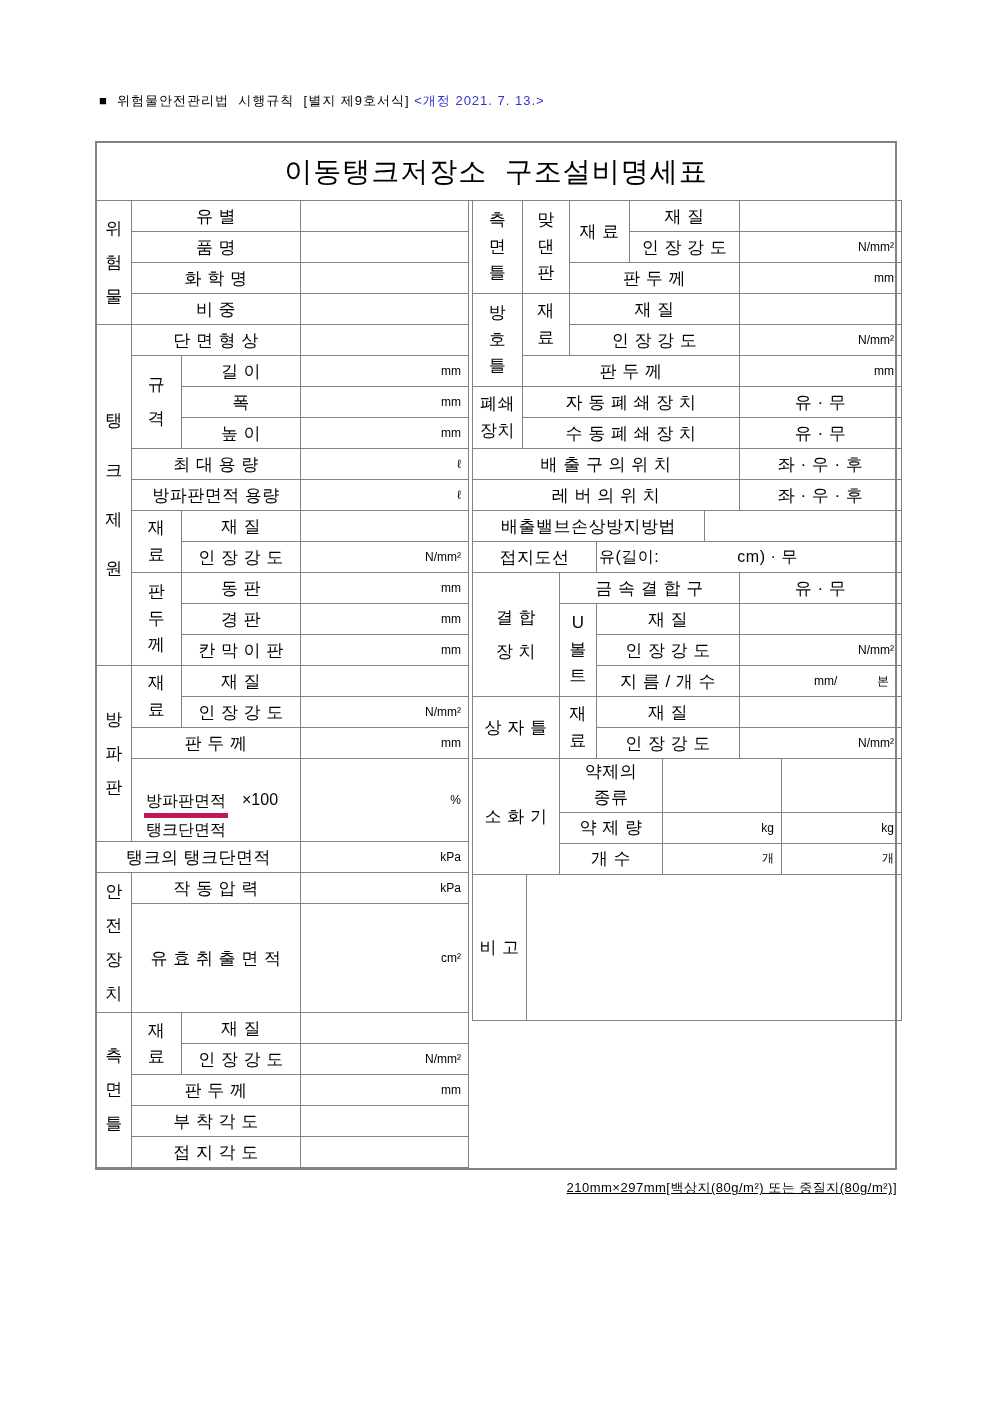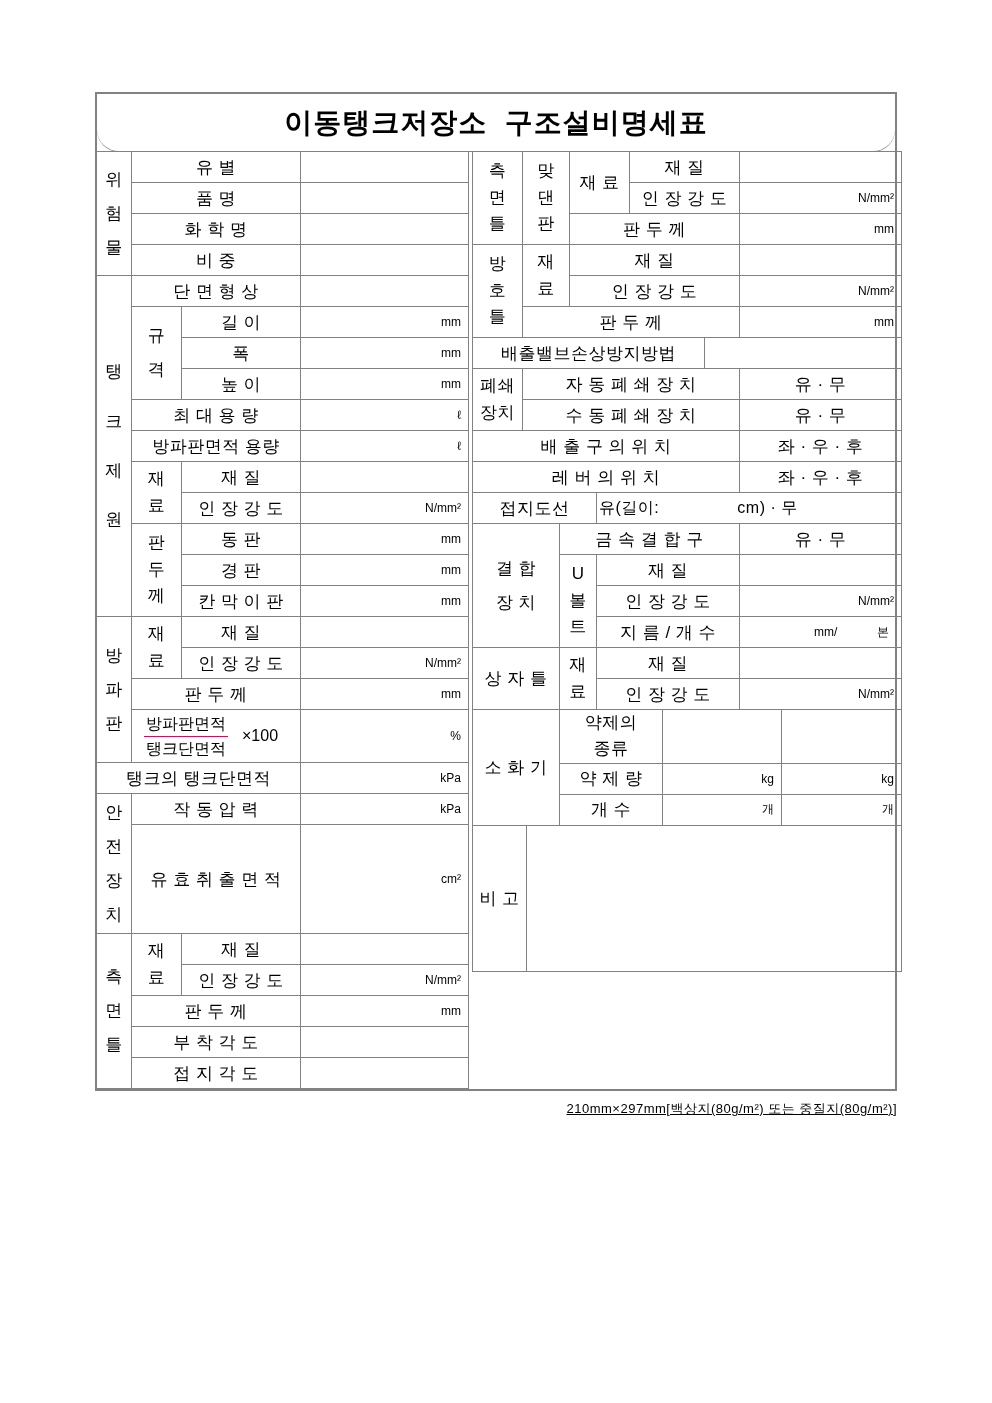--- a/index.html
+++ b/index.html
@@ -7,23 +7,22 @@
     width:992px;height:1403px;
     font-family:"Liberation Sans","DejaVu Sans",sans-serif;
     color:#000;position:relative;overflow:hidden;
   }
   .doc{padding:92px 0 0 95px;}
   .note{font-size:13px;letter-spacing:1px;margin:0 0 31px 4px;white-space:pre;}
   .note .rev{color:#3333cc;}
   .form{width:802px;border:2px solid #828282;box-sizing:border-box;background:#fff;}
   .title{
     height:57px;line-height:57px;text-align:center;
-    font-size:28px;font-weight:bold;letter-spacing:1px;white-space:pre;
+    font-size:28px;font-weight:normal;letter-spacing:1px;white-space:pre;
     border-bottom:1px solid #828282;
-    border-radius:22px;
   }
   table{border-collapse:collapse;table-layout:fixed;}
   td{
     border:1px solid #828282;font-size:17px;text-align:center;
     vertical-align:middle;padding:0 2px;overflow:hidden;letter-spacing:0.5px;
   }
   tr{height:31px;}
   tr.h32{height:32px;}
   tr.h53{height:53px;}
   tr.h109{height:109px;}
@@ -33,30 +32,31 @@
   .left-table{width:372px;}
   .right-half{width:429px;display:flex;flex-direction:column;}
   .right-half table{width:429px;}
   .right-half table + table{margin-top:-1px;}
   .v{white-space:pre-line;line-height:2.0;}
   .vw{white-space:pre-line;line-height:2.9;}
   .vt{white-space:pre-line;line-height:1.55;}
   .unit{font-size:12px;text-align:right;padding-right:7px;letter-spacing:0;}
   .frac{display:flex;align-items:center;gap:14px;padding-left:10px;font-size:16px;letter-spacing:0;}
   .frac .stack{display:flex;flex-direction:column;align-items:center;line-height:1.45;}
-  .frac .over{border-bottom:1px solid #be185d;padding:0 2px 1px;}
+  .frac .over{border-bottom:5px solid #be185d;padding:0 2px 1px;margin-top:30px;}
   .gw{display:flex;justify-content:flex-start;align-items:baseline;gap:78px;font-size:16px;}
   .dia{display:flex;justify-content:space-between;align-items:center;padding:0 10px 0 72px;font-size:12px;letter-spacing:0;}
   .footer{width:802px;text-align:right;font-size:13px;margin-top:9px;letter-spacing:0.5px;text-decoration:underline;}
 </style>
 </head>
 <body>
 
 <div class="doc">
 
+  <div class="note"><span>■  위험물안전관리법  시행규칙  [별지 제9호서식] </span><span class="rev">&lt;개정 2021. 7. 13.&gt;</span></div>
 
   <div class="form">
 
     <div class="title">이동탱크저장소  구조설비명세표</div>
 
 
     <div class="halves">
 
       <table class="left-table">
         <colgroup>
@@ -258,33 +258,20 @@
           </tr>
           <tr>
             <td colspan="3">판 두 께</td>
             <td class="unit">mm</td>
           </tr>
         </tbody>
           </table>
 
         <table>
           <colgroup>
-              <col style="width:232px">
-              <col style="width:197px">
-            </colgroup>
-          <tbody>
-              <tr>
-            <td>배출밸브손상방지방법</td>
-            <td></td>
-          </tr>
-        </tbody>
-          </table>
-
-        <table>
-          <colgroup>
               <col style="width:50px">
               <col style="width:217px">
               <col style="width:162px">
             </colgroup>
           <tbody>
               <tr>
             <td rowspan="2" class="vt">폐쇄
 장치</td>
             <td>자 동 폐 쇄 장 치</td>
             <td>유 · 무</td>
@@ -293,20 +280,33 @@
             <td>수 동 폐 쇄 장 치</td>
             <td>유 · 무</td>
           </tr>
           <tr>
             <td colspan="2">배 출 구 의   위 치</td>
             <td>좌 · 우 · 후</td>
           </tr>
           <tr>
             <td colspan="2">레 버 의   위 치</td>
             <td>좌 · 우 · 후</td>
+          </tr>
+        </tbody>
+          </table>
+
+        <table>
+          <colgroup>
+              <col style="width:232px">
+              <col style="width:197px">
+            </colgroup>
+          <tbody>
+              <tr>
+            <td>배출밸브손상방지방법</td>
+            <td></td>
           </tr>
         </tbody>
           </table>
 
         <table>
           <colgroup>
               <col style="width:124px">
               <col style="width:305px">
             </colgroup>
           <tbody>

